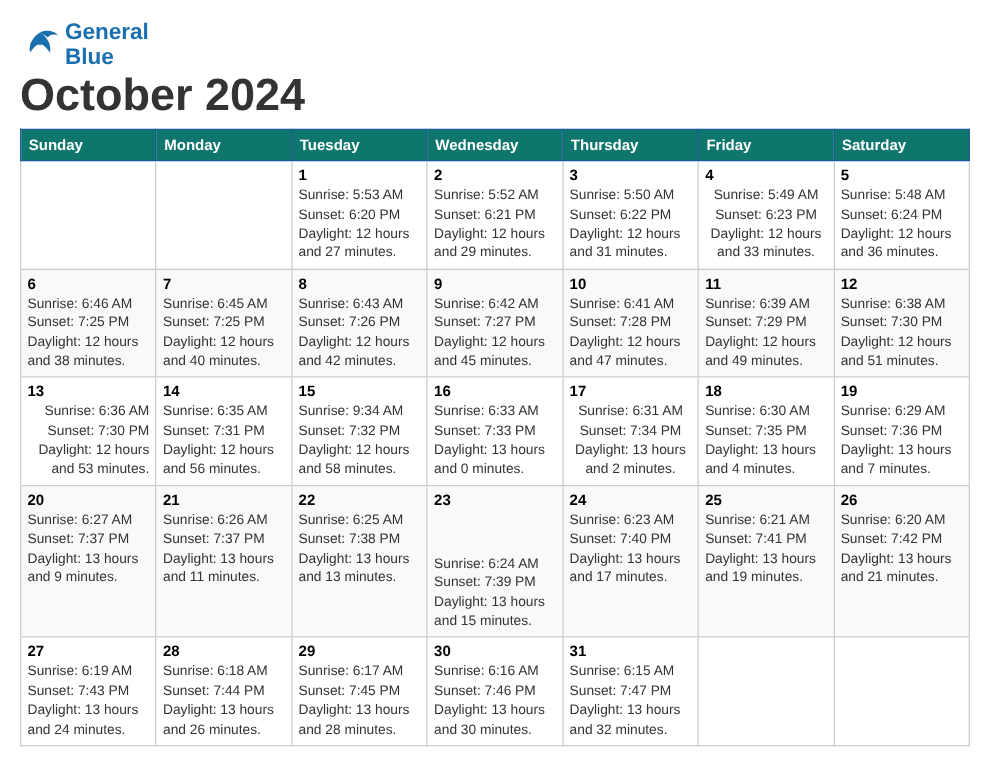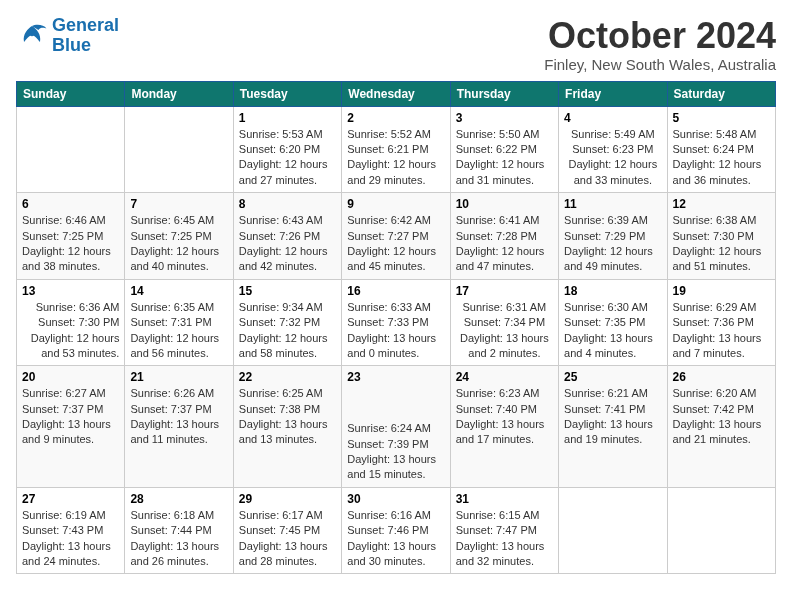--- a/index.html
+++ b/index.html
@@ -8,20 +8,21 @@
       background: #fff;
       width: 792px;
       min-height: 612px;
       padding: 16px;
     }
     .header {
       display: flex;
       align-items: flex-start;
       justify-content: space-between;
       margin-bottom: 8px;
+      flex-direction: column;
     }
     .logo {
       display: flex;
       align-items: center;
       gap: 4px;
     }
     .logo-text {
       font-size: 18px;
       font-weight: bold;
       color: #333;
@@ -98,21 +99,20 @@
       <path d="M20 5 C25 2, 35 3, 38 8 C36 7, 30 6, 28 10 C26 8, 22 7, 20 5Z" fill="#1a6faf"></path>
       <path d="M20 5 C15 8, 8 15, 10 25 C14 20, 18 15, 20 18 C22 15, 26 20, 30 25 C32 15, 25 8, 20 5Z" fill="#1a6faf"></path>
     </svg>
     <div class="logo-text">
       <div><span>General</span></div>
       <div><span>Blue</span></div>
     </div>
   </div>
   <div class="title-block">
     <div class="month-title">October 2024</div>
-    <div class="location">Finley, New South Wales, Australia</div>
   </div>
 </div>
 
 <table>
   <thead>
     <tr class="header-row">
       <th><span>Sunday</span></th>
       <th><span>Monday</span></th>
       <th><span>Tuesday</span></th>
       <th><span>Wednesday</span></th>

